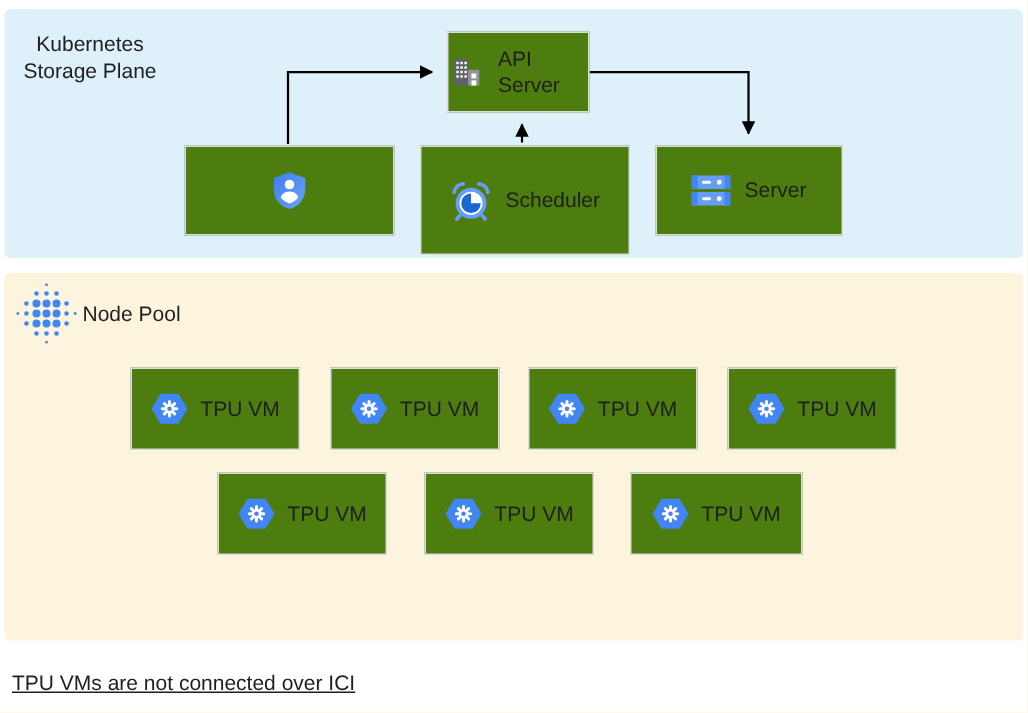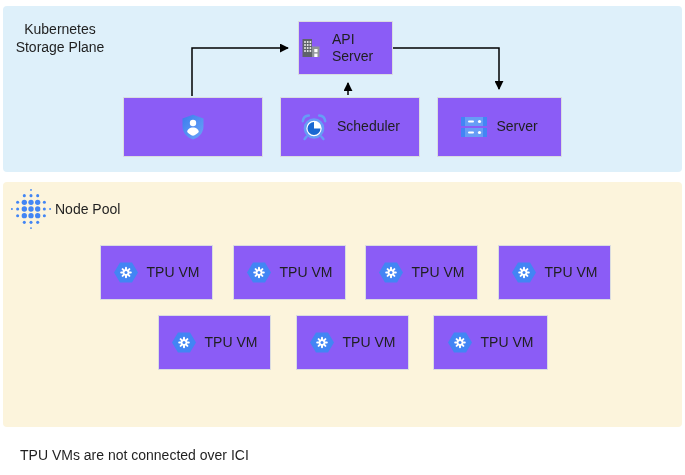--- a/index.html
+++ b/index.html
@@ -6,41 +6,41 @@
   body{
     width:685px;height:475px;position:relative;background:#ffffff;
     font-family:"Liberation Sans","DejaVu Sans",sans-serif;color:#1f1f1f;
     overflow:hidden;
   }
   .panel{position:absolute;border-radius:4px;z-index:0;}
   .panel-control-plane{left:3px;top:6px;width:679px;height:166px;background:#def0fa;}
   .panel-node-pool{left:3px;top:182px;width:679px;height:245px;background:#fcf4dc;}
   .edges-layer{position:absolute;left:0;top:0;width:685px;height:475px;z-index:1;pointer-events:none;}
   .node-box{
-    position:absolute;background:#8b5cf6;border:1px solid #dadce0;
+    position:absolute;background:#4d7c0f;border:1px solid #dadce0;
     display:flex;align-items:center;justify-content:center;gap:9px;
     z-index:2;box-sizing:border-box;font-size:14px;line-height:1.25;
   }
   .node-box .lbl{white-space:normal;}
   .box-api{left:298px;top:21px;width:95px;height:54px;}
   .box-rc{left:123px;top:97px;width:140px;height:60px;}
-  .box-sched{left:280px;top:97px;width:140px;height:60px;}
+  .box-sched{left:280px;top:97px;width:140px;height:73px;}
   .box-storage{left:437px;top:97px;width:125px;height:60px;}
-  .box-tpu{width:113px;height:55px;margin-left:13px;}
+  .box-tpu{width:113px;height:55px;}
   .tpu-r1{top:245px;}
   .tpu-r2{top:315px;}
   .cp-title{
     position:absolute;left:12px;top:20px;width:96px;z-index:2;
     text-align:center;font-size:14px;line-height:1.32;
   }
   .np-header{
     position:absolute;left:10px;top:188px;z-index:2;
     display:flex;align-items:center;gap:3px;font-size:14px;
   }
-  .caption{position:absolute;left:20px;top:447px;font-size:14px;z-index:2;}
+  .caption{position:absolute;left:8px;top:447px;font-size:14px;z-index:2;text-decoration:underline;}
   .ic{flex:0 0 auto;display:block;}
 </style>
 </head>
 <body>
 
 <div class="panel panel-control-plane"></div>
 <div class="panel panel-node-pool"></div>
 
 <svg class="edges-layer" viewBox="0 0 685 475">
   <defs>

